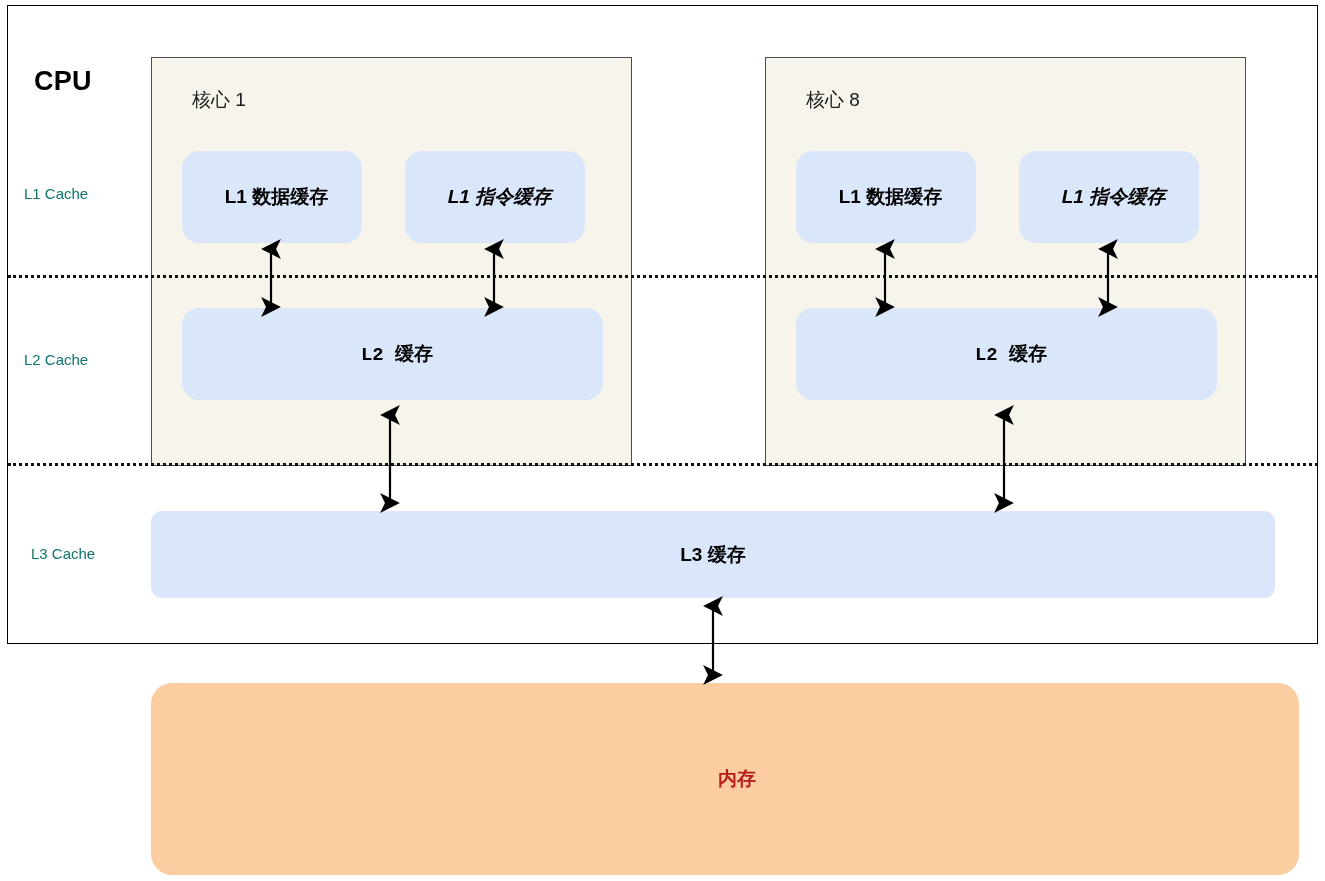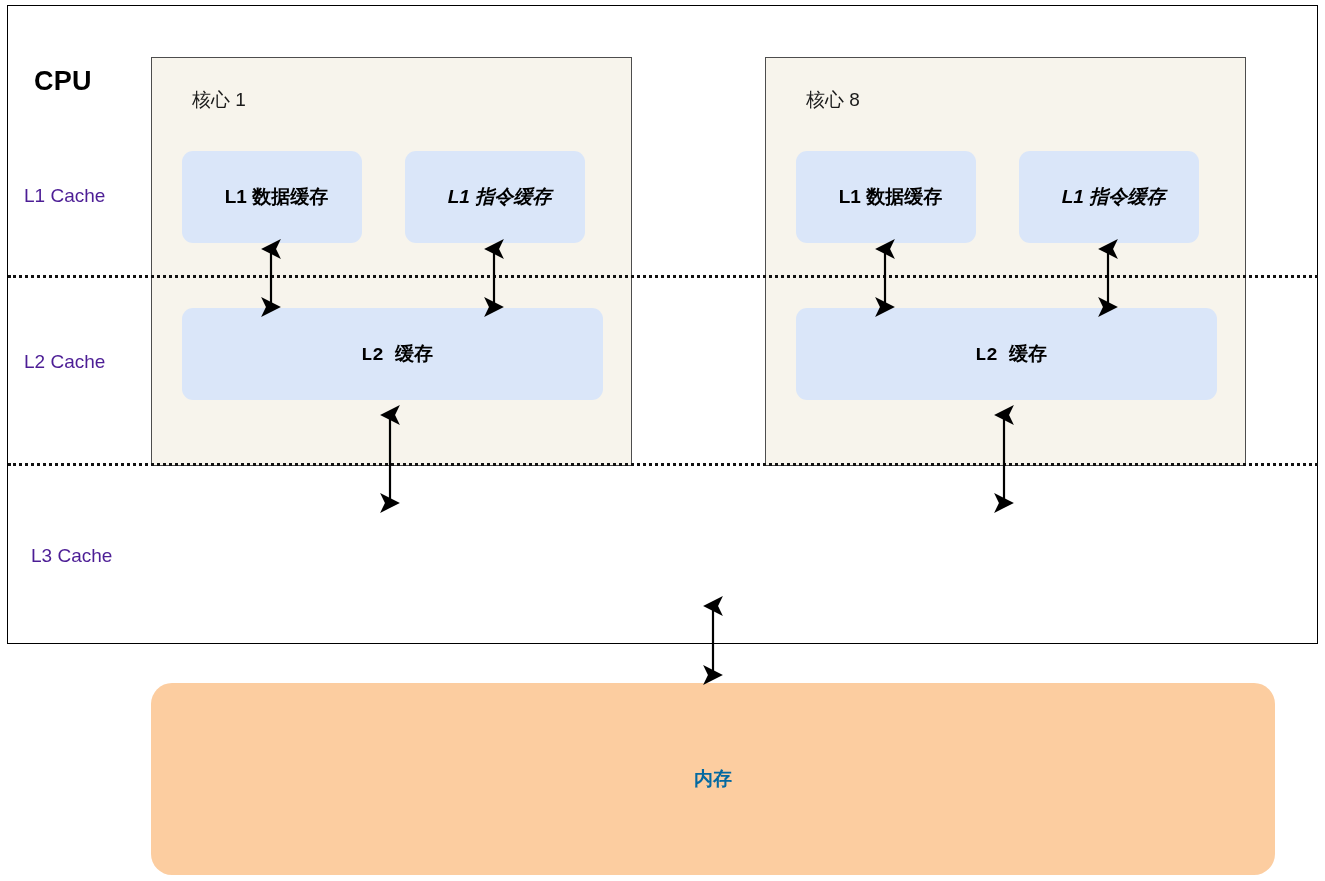--- a/index.html
+++ b/index.html
@@ -39,22 +39,22 @@
     letter-spacing: 0.2px;
     line-height: 1;
     color: #000000;
     margin-top: 43px;
   }
 
   
   .side-label {
     position: absolute;
     left: 24px;
-    font-size: 19px;
-    color: #4c1d95;
+    font-size: 15px;
+    color: #0f766e;
     white-space: nowrap;
     line-height: 1;
   }
   #lbl-l1 { top: 186px; }
   #lbl-l2 { top: 352px; text-align: right; }
   #lbl-l3 { top: 546px; margin-left: 7px; }
 
   
   .core-box {
     position: absolute;
@@ -74,21 +74,21 @@
     font-size: 19px;
     color: #1a1a1a;
     line-height: 1;
     white-space: nowrap;
   }
 
   
   .cache-box {
     position: absolute;
     background: #dae6f9;
-    border-radius: 11px;
+    border-radius: 17px;
     display: flex;
     align-items: center;
     justify-content: center;
     font-size: 19px;
     font-weight: bold;
     color: #000000;
     box-sizing: border-box;
     text-align: center;
     padding-left: 9px;
   }
@@ -132,21 +132,22 @@
     width: 1124px;
     height: 192px;
     background: #fcceA1;
     background: #fccda0;
     border-radius: 21px;
     display: flex;
     align-items: center;
     justify-content: center;
     font-size: 19px;
     font-weight: bold;
-    color: #0369a1;
+    color: #b91c1c;
+    padding-left: 24px;
   }
 
   
   .dotted-rule {
     position: absolute;
     left: 8px;
     width: 1310px;
     height: 0;
     border-top: 3.5px dotted #111111;
   }
@@ -183,20 +184,21 @@
     <div class="cache-box l2-box">L2 缓存</div>
   </div>
 
   <div class="core-box" id="core-2">
     <div class="core-title">核心 8</div>
     <div class="cache-box l1-box l1-data">L1 数据缓存</div>
     <div class="cache-box l1-box l1-inst">L1 指令缓存</div>
     <div class="cache-box l2-box">L2 缓存</div>
   </div>
 
+  <div class="l3-box">L3 缓存</div>
 
   <div class="dotted-rule" id="rule-l1-l2"></div>
   <div class="dotted-rule" id="rule-l2-l3"></div>
 
   <div class="memory-box">内存</div>
 
   <svg class="arrow-layer" viewBox="0 0 1325 881" xmlns="http://www.w3.org/2000/svg">
     <defs>
       <marker id="ahead" markerWidth="9" markerHeight="9" refX="4.5" refY="4.5" orient="auto" markerUnits="strokeWidth">
         <path d="M4.5,0 L9,9 L4.5,6.8 L0,9 Z" fill="#000000"></path>

